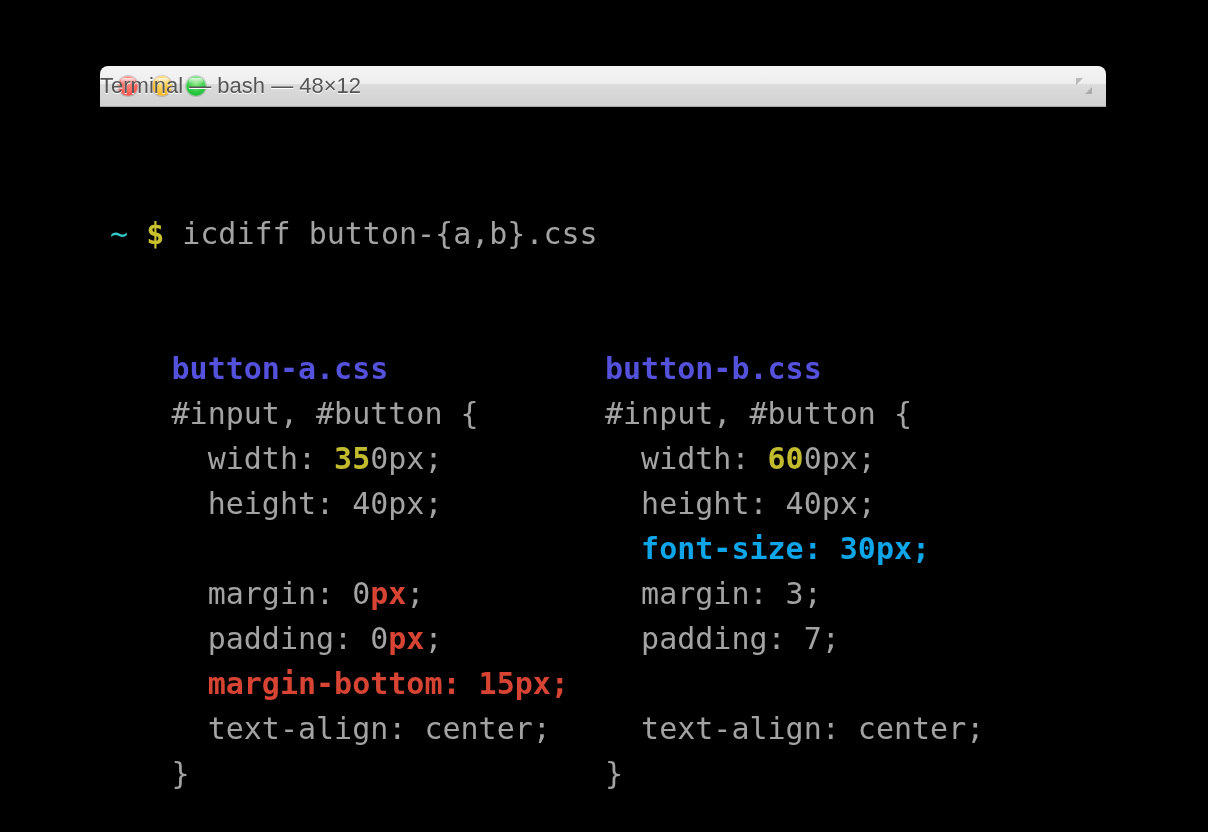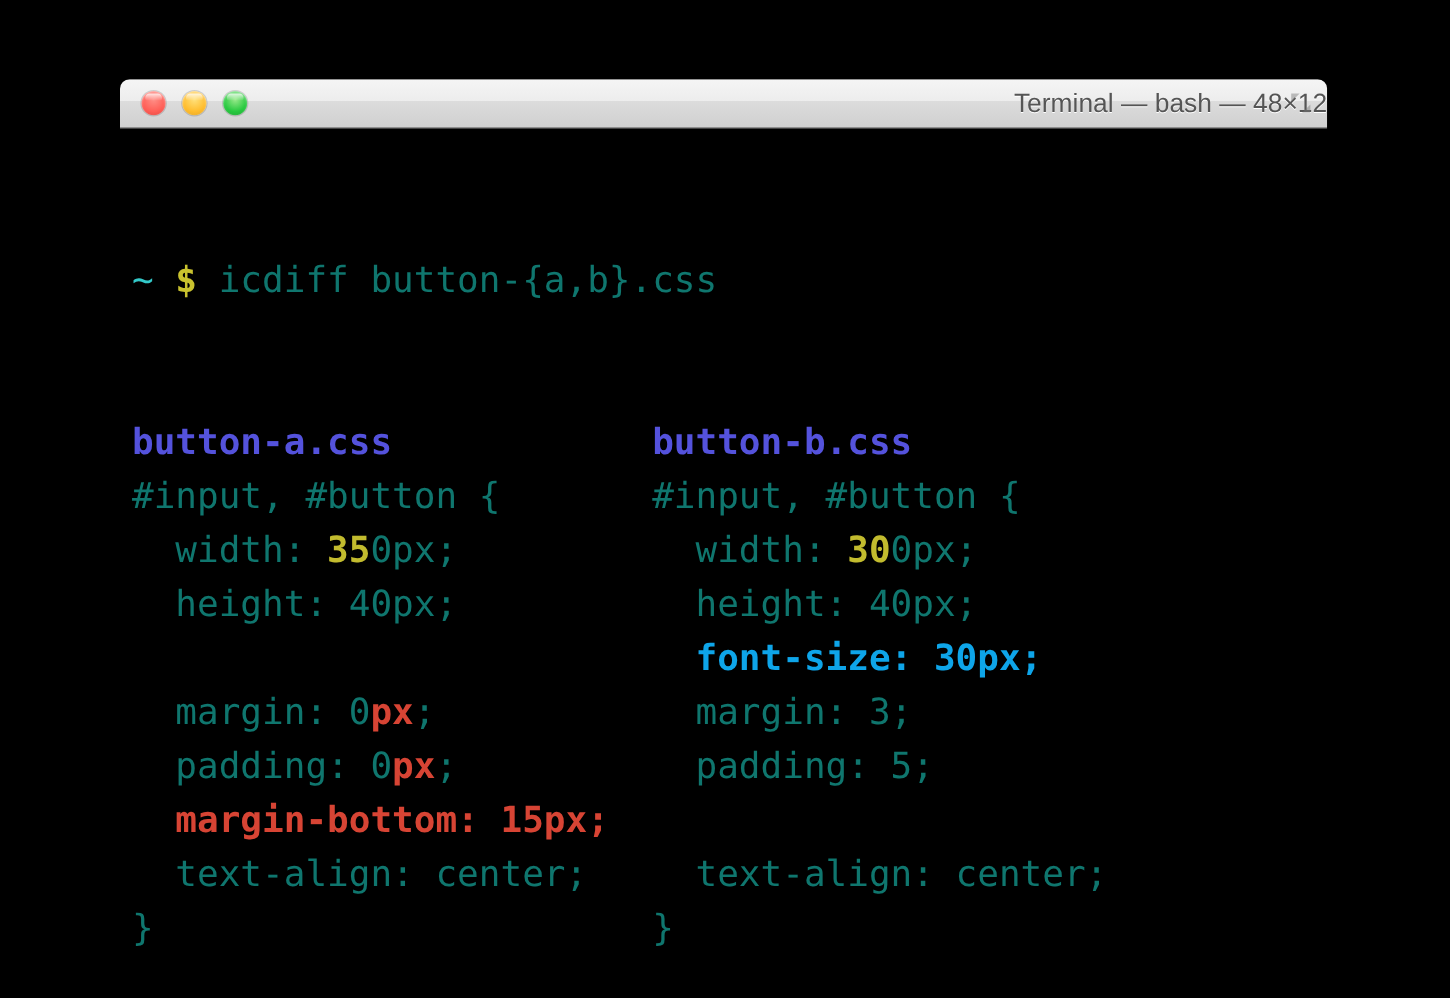--- a/index.html
+++ b/index.html
@@ -52,22 +52,22 @@
     left:3px; top:2px; right:3px; height:6px;
     border-radius:6px 6px 4px 4px;
     background: linear-gradient(to bottom, rgba(255,255,255,0.8), rgba(255,255,255,0));
   }
   .light.red    { background: radial-gradient(circle at 50% 35%, #ff8e86, #ff5f57 60%, #e0443e); }
   .light.yellow { background: radial-gradient(circle at 50% 35%, #ffe07a, #ffbd2e 60%, #e1a325); }
   .light.green  { background: radial-gradient(circle at 50% 35%, #96e989, #28c940 60%, #1fa533); }
 
   .title {
     position: absolute;
-    left: 12px; right: 0;
-    text-align: right;
+    left: 0; right: 0;
+    text-align: left;
     font-family: "Lucida Grande","Helvetica Neue",Arial,sans-serif;
     font-size: 22px;
     color: #555;
     text-shadow: 0 1px 0 #fff;
     pointer-events: none;
   }
 
   .expand-icon {
     position: absolute;
     right: 10px;
@@ -83,31 +83,31 @@
     color: #eee;
     font-size: 30px;
     line-height: 1.5;
     padding: 14px 6px 24px 10px;
     white-space: pre;
   }
 
   .row { display: block; }
 
   
-  .cols { display: flex; }
+  .cols { display: flex; justify-content: center; }
   .col-left  { width: 24ch; }
   .col-right { width: 24ch; }
 
   .c-cyan   { color: #33c9c9; }
   .c-yellow { color: #c9c22e; font-weight: bold;}
   .c-blue   { color: #5452dc; font-weight: bold; }
   .c-yellow2{ color: #c2bb2e; font-weight: bold; }
   .c-red    { color: #d74434; font-weight: bold; }
   .c-green  { color: #0ea5e9; font-weight: bold; }
-  .c-white  { color: #0f766e; }
+  .c-white  { color: #a3a3a3; }
 </style>
 </head>
 <body>
 
 <div class="window">
 
   <div class="titlebar">
     <div class="traffic-lights">
       <div class="light red"></div>
       <div class="light yellow"></div>
@@ -129,25 +129,25 @@
 <span class="c-white">  width: </span><span class="c-yellow2">35</span><span class="c-white">0px;</span>
 <span class="c-white">  height: 40px;</span>
 <span class="c-white"></span>
 <span class="c-white">  margin: 0</span><span class="c-red">px</span><span class="c-white">;</span>
 <span class="c-white">  padding: 0</span><span class="c-red">px</span><span class="c-white">;</span>
 <span class="c-red">  margin-bottom: 15px;</span>
 <span class="c-white">  text-align: center;</span>
 <span class="c-white">}</span></div>
       <div class="col-right"><span class="c-blue">button-b.css</span>
 <span class="c-white">#input, #button {</span>
-<span class="c-white">  width: </span><span class="c-yellow2">30</span><span class="c-white">0px;</span>
+<span class="c-white">  width: </span><span class="c-yellow2">60</span><span class="c-white">0px;</span>
 <span class="c-white">  height: 40px;</span>
 <span class="c-green">  font-size: 30px;</span>
 <span class="c-white">  margin: 3;</span>
-<span class="c-white">  padding: 5;</span>
+<span class="c-white">  padding: 7;</span>
 <span class="c-white"></span>
 <span class="c-white">  text-align: center;</span>
 <span class="c-white">}</span></div>
     </div>
     
   </div>
 
 </div>
 
 </body></html>

